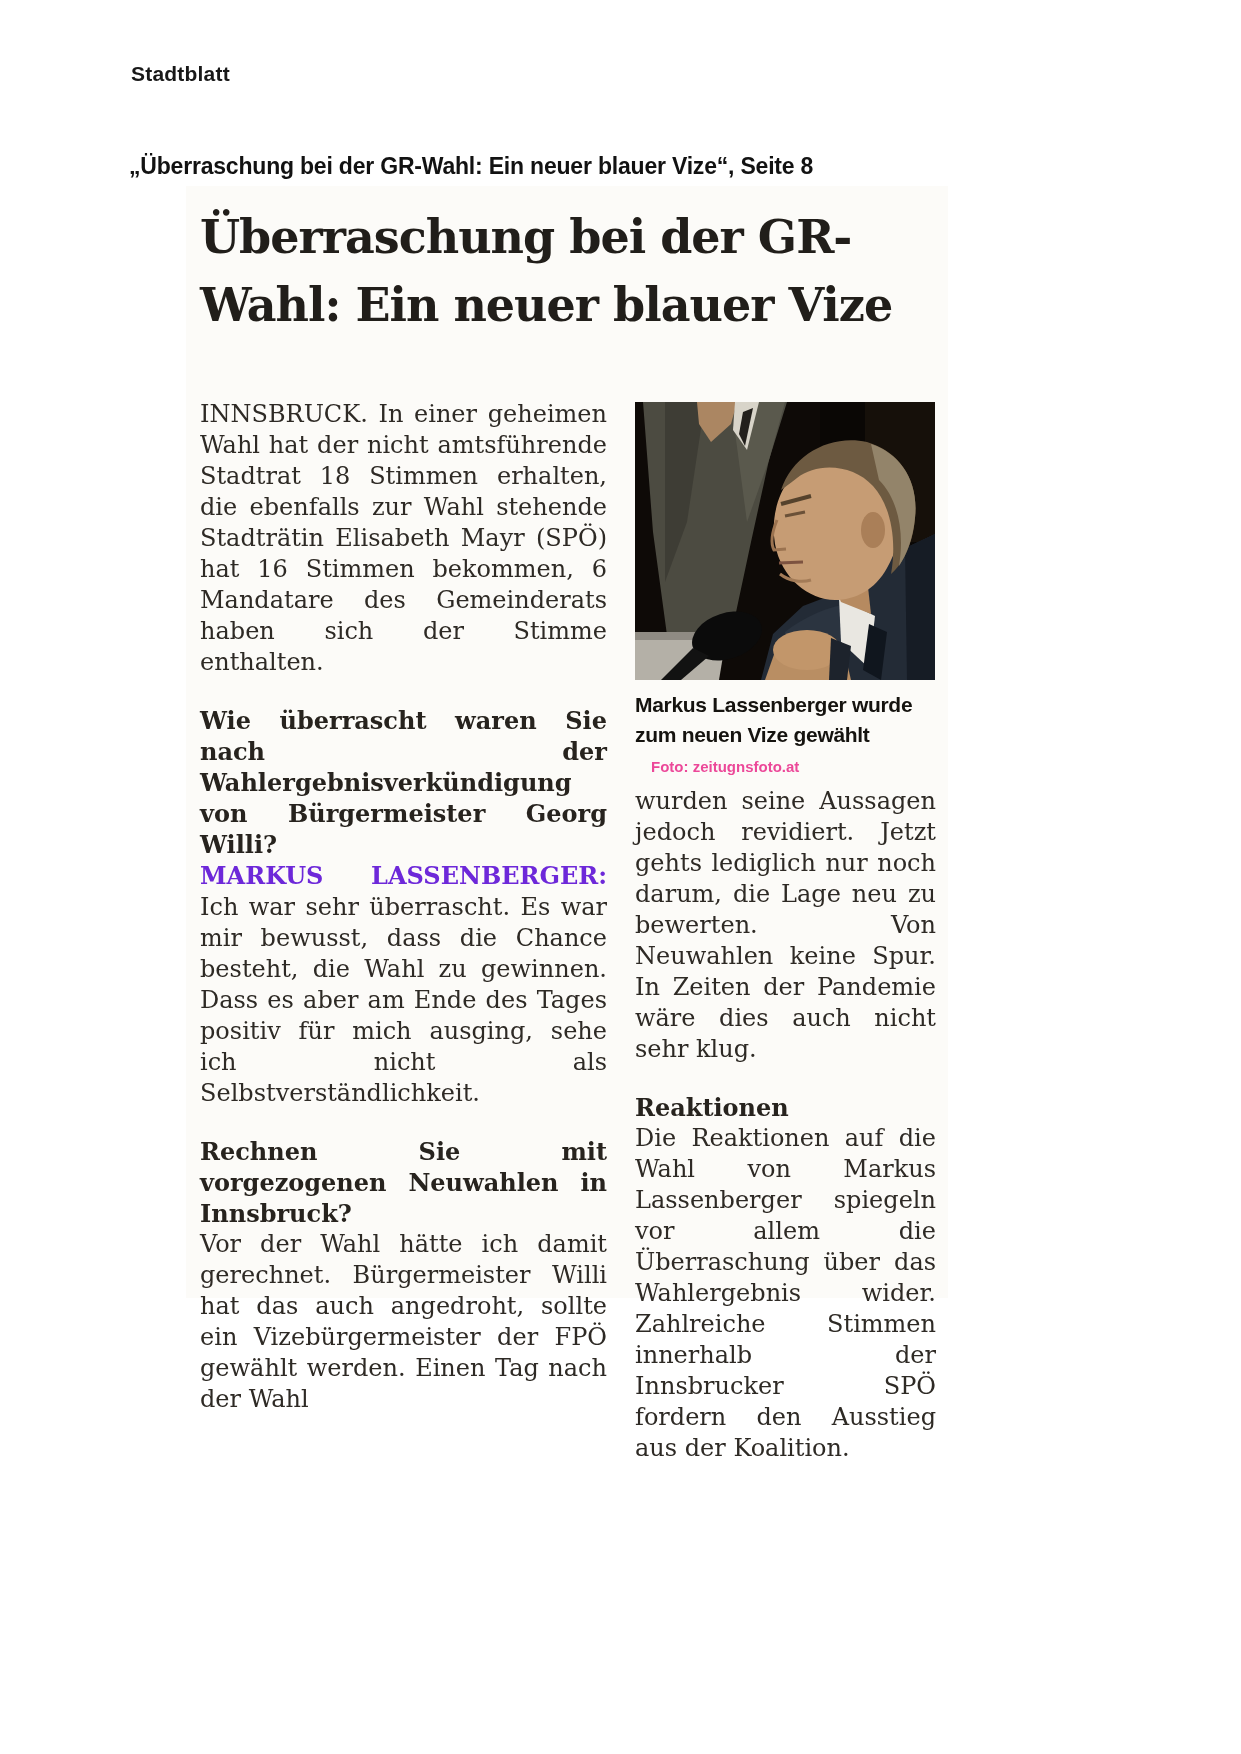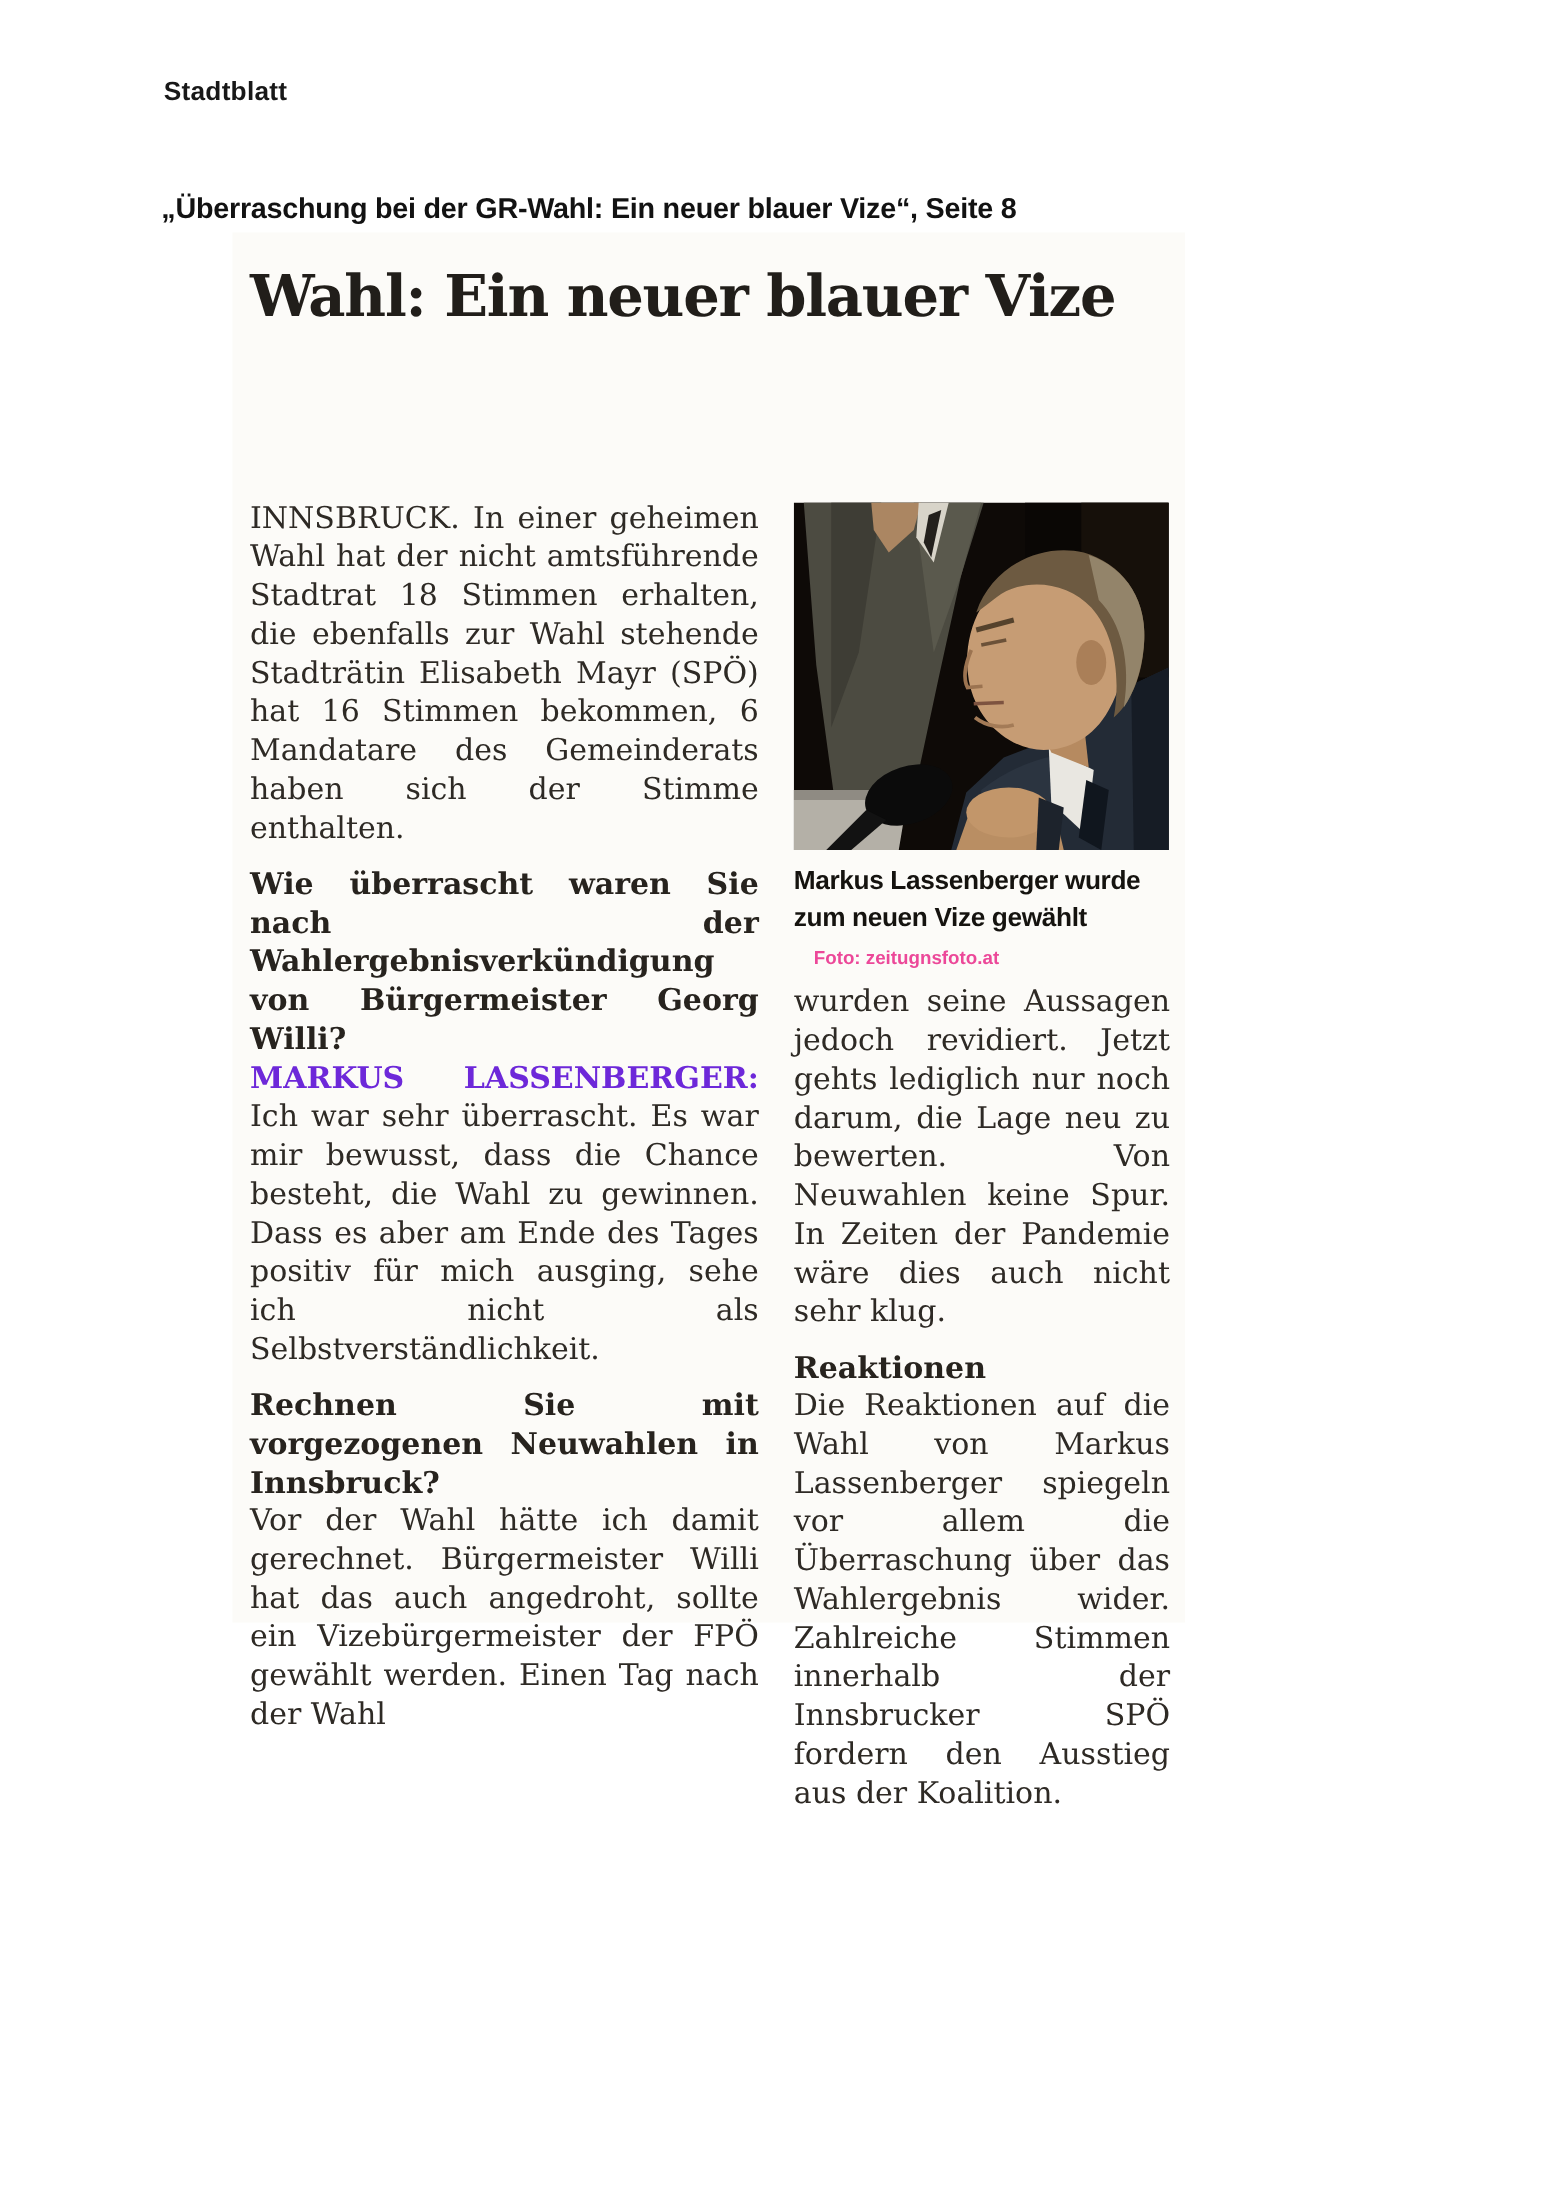--- a/index.html
+++ b/index.html
@@ -7,21 +7,21 @@
         font-family:"Liberation Sans",sans-serif;}
   .brand{position:absolute;left:131px;top:62px;font-size:21px;font-weight:bold;color:#181818;letter-spacing:.2px;}
   .refline{position:absolute;left:129px;top:130px;font-size:23px;font-weight:bold;color:#121212;letter-spacing:-0.2px;margin-top:23px;}
   .clip{position:absolute;left:186px;top:186px;width:762px;height:1112px;background:#fcfbf8;}
   .headline{position:absolute;left:200px;top:203px;margin:0;font-family:"DejaVu Serif","Liberation Serif",serif;
             font-weight:700;font-size:46px;line-height:68px;color:#211e1a;letter-spacing:-1px;}
   .headline .hl{display:block;white-space:nowrap;}
   .col{font-family:"DejaVu Serif","Liberation Serif",serif;color:#2e2a25;}
   .col p{margin:0;font-size:24px;line-height:31px;text-align:justify;hyphens:auto;-webkit-hyphens:auto;}
   .col-left{position:absolute;left:200px;top:399px;width:407px;}
-  .block{margin-top:13px;}
+  .block{margin-top:27px;}
   .q{font-weight:bold;color:#27231e;}
   .speaker{font-weight:bold;color:#6d28d9;}
   .photo-wrap{position:absolute;left:635px;top:402px;width:300px;height:278px;}
   .photo-wrap svg{display:block;}
   .caption{position:absolute;left:635px;top:690px;width:312px;
            font-family:"Liberation Sans",sans-serif;font-weight:bold;font-size:21px;line-height:30px;
            color:#15130f;letter-spacing:-0.3px;}
   .credit{font-size:15px;font-weight:600;color:#ec4899;margin-left:16px;letter-spacing:0;white-space:nowrap;}
   .col-right-text{position:absolute;left:635px;top:786px;width:301px;}
   .footer{position:absolute;left:0;top:1649px;width:100%;text-align:center;font-size:20px;color:#161616;}
@@ -32,20 +32,21 @@
 
 <div class="page">
 
   <div class="brand">Stadtblatt</div>
 
   <div class="refline">„Überraschung bei der GR-Wahl: Ein neuer blauer Vize“, Seite 8</div>
 
   <div class="clip"></div>
 
   <h1 class="headline">
+    <span class="hl">Überraschung bei der GR-</span>
     <span class="hl">Wahl: Ein neuer blauer Vize</span>
   </h1>
 
   <div class="col col-left" lang="de">
     <p>INNSBRUCK. In einer geheimen Wahl hat der nicht amtsführende Stadtrat 18 Stimmen erhalten, die ebenfalls zur Wahl stehende Stadträtin Elisabeth Mayr (SPÖ) hat 16 Stimmen bekommen, 6 Mandatare des Gemeinderats haben sich der Stimme enthalten.</p>
 
     <div class="block">
       <p class="q">Wie überrascht waren Sie nach der Wahlergebnisverkündigung von Bürgermeister Georg Willi?</p>
       <p><b class="speaker">MARKUS LASSENBERGER:</b> <span>Ich war sehr überrascht. Es war mir bewusst, dass die Chance besteht, die Wahl zu gewinnen. Dass es aber am Ende des Tages positiv für mich ausging, sehe ich nicht als Selbstverständlichkeit.</span></p>
     </div>

